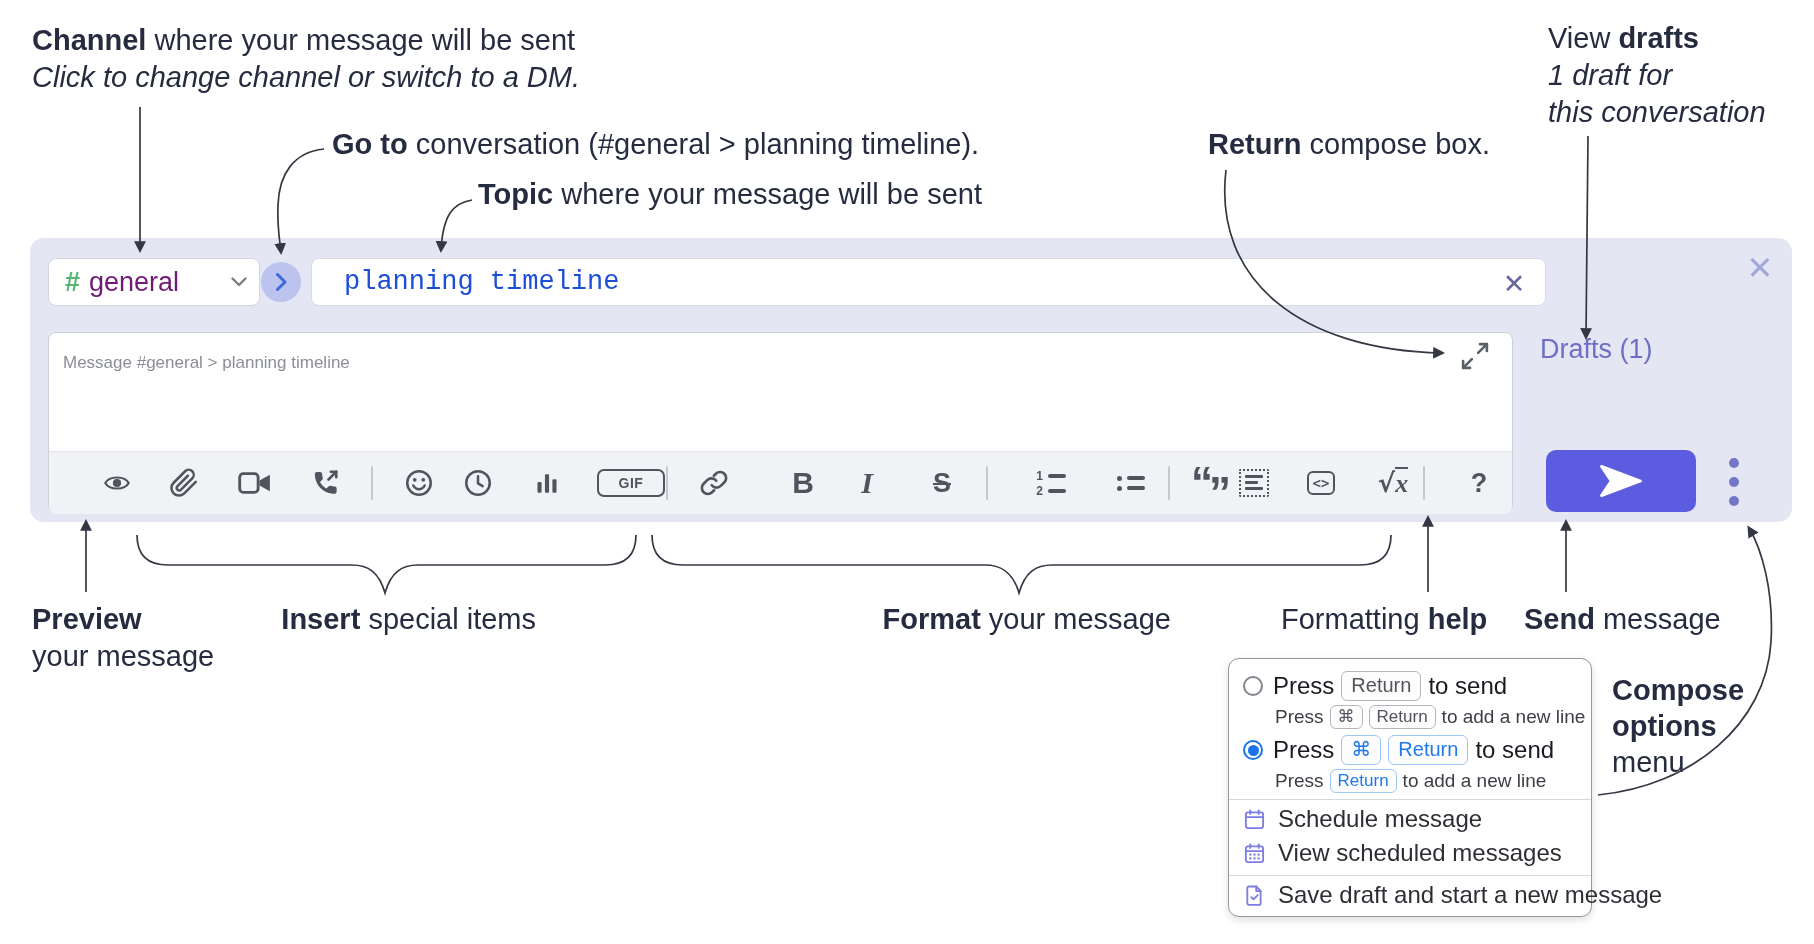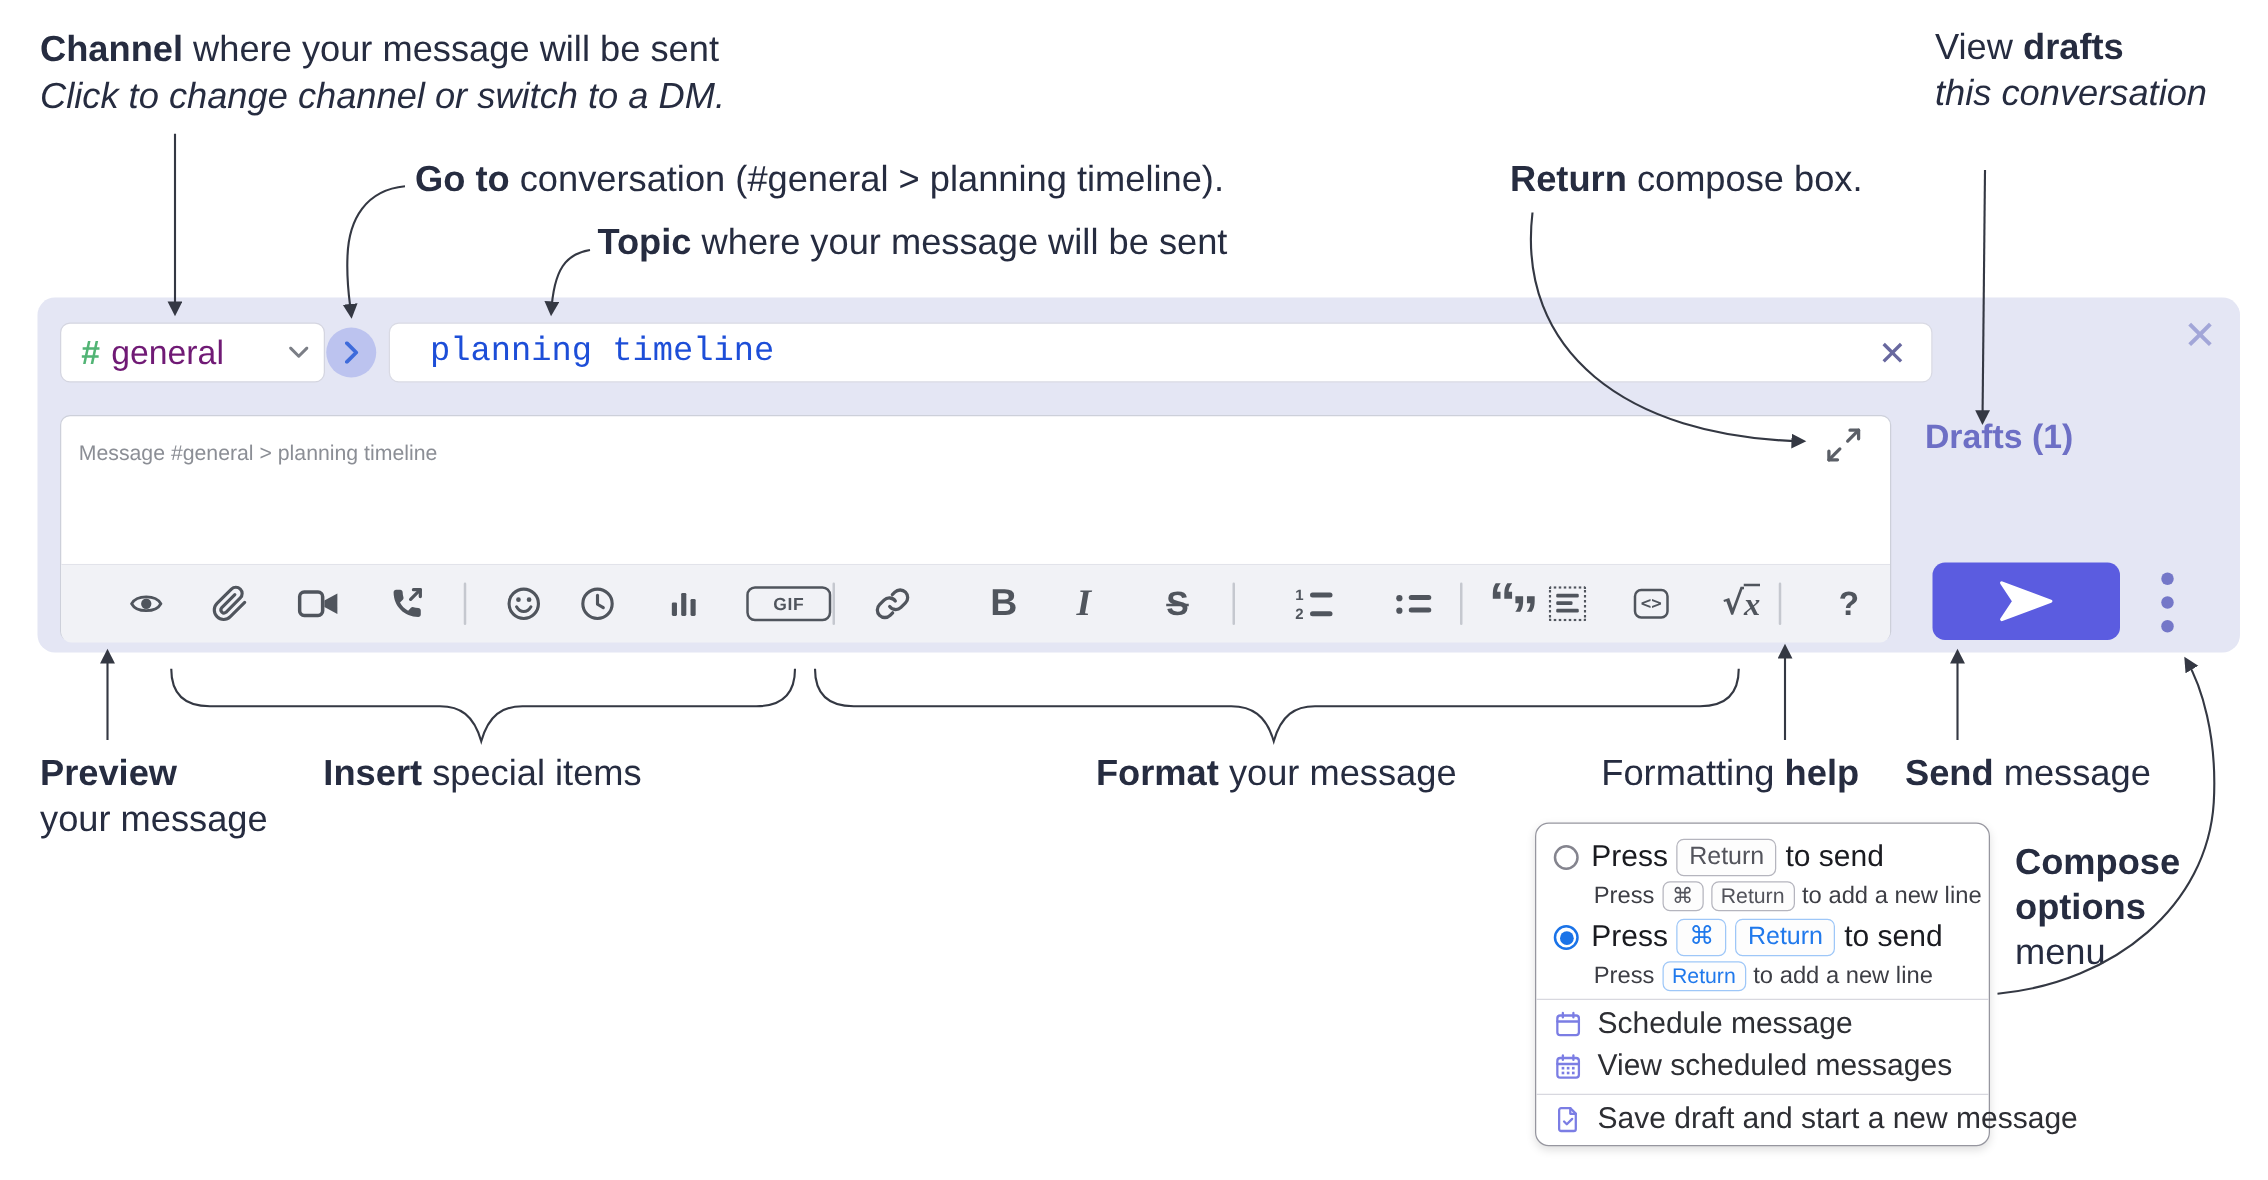--- a/index.html
+++ b/index.html
@@ -2,21 +2,21 @@
 <html><head>
 <meta charset="utf-8">
 <style>
   html,body{margin:0;padding:0;background:#ffffff;}
   #canvas{position:relative;width:1814px;height:944px;background:#fff;overflow:hidden;
           font-family:"Liberation Sans","DejaVu Sans",sans-serif;}
   
   .ann{position:absolute;font-size:29px;line-height:37px;color:#262c40;white-space:nowrap;}
   .ann .bd{font-weight:700;}
   .ann .it{font-style:italic;}
-  .ann.center{text-align:center;}
+  .ann.center{text-align:right;}
   svg.overlay{position:absolute;left:0;top:0;width:1814px;height:944px;pointer-events:none;}
   .sline{stroke:#343843;stroke-width:1.7;fill:none;}
   
   .compose{position:absolute;left:30px;top:238px;width:1762px;height:284px;background:#e4e6f4;border-radius:14px;}
   .pill{position:absolute;left:18px;top:20px;width:212px;height:48px;background:#fff;border:1px solid #d4d5e0;
         border-radius:8px;display:flex;align-items:center;padding:0 12px 0 16px;box-sizing:border-box;gap:9px;cursor:pointer;}
   .pill .hash{font-size:27px;font-weight:700;color:#52b475;}
   .pill .chan{font-size:27px;color:#701a75;flex:1;}
   .gocircle{position:absolute;left:231px;top:24px;width:40px;height:40px;border-radius:50%;background:#bcc3ef;
         display:flex;align-items:center;justify-content:center;cursor:pointer;}
@@ -50,21 +50,21 @@
   .listrow .dot{width:5px;height:5px;border-radius:50%;background:#50555d;}
   .listrow .bar{width:18px;height:4px;border-radius:2px;background:#50555d;}
   .quoteicon{position:relative;width:40px;height:34px;}
   .quoteicon span{position:absolute;font-size:44px;font-weight:700;line-height:30px;}
   .quoteicon .q1{left:0;top:2px;}
   .quoteicon .q2{left:18px;top:12px;}
   .spoilericon{width:26px;height:24px;border:2.2px dotted #50555d;border-radius:2px;position:relative;}
   .spoilericon i{position:absolute;left:4px;height:2.8px;background:#50555d;border-radius:1px;}
   .codeicon{border:2.4px solid #50555d;border-radius:6px;font-size:14px;font-weight:700;padding:2px 4px;
         font-family:"DejaVu Sans Mono",monospace;}
-  .drafts{position:absolute;left:1510px;top:96px;font-size:27px;color:#6d6fc5;cursor:pointer;font-weight:bold;}
+  .drafts{position:absolute;left:1510px;top:96px;font-size:27px;color:#6d6fc5;cursor:pointer;}
   .closex{position:absolute;right:12px;top:10px;width:40px;height:40px;display:flex;align-items:center;justify-content:center;
         color:#a2a6d8;font-size:32px;font-family:"DejaVu Sans",sans-serif;cursor:pointer;}
   .sendbtn{position:absolute;left:1516px;top:212px;width:150px;height:62px;background:#5b5ce0;border:none;border-radius:10px;
         display:flex;align-items:center;justify-content:center;cursor:pointer;}
   .dots{position:absolute;left:1692px;top:216px;width:24px;height:56px;display:flex;flex-direction:column;
         align-items:center;justify-content:center;gap:9px;cursor:pointer;}
   .dots i{width:10px;height:10px;border-radius:50%;background:#7477c8;}
   
   .menu{position:absolute;left:1228px;top:658px;width:364px;height:259px;background:#fff;border:1.5px solid #96969f;
         border-radius:11px;box-shadow:0 3px 8px rgba(0,0,0,.13);box-sizing:border-box;}
@@ -99,20 +99,21 @@
   <div class="ann" style="left:478px;top:176px;">
     <span class="bd">Topic</span><span> where your message will be sent</span>
   </div>
 
   <div class="ann" style="left:1208px;top:126px;">
     <span class="bd">Return</span><span> compose box.</span>
   </div>
 
   <div class="ann" style="left:1548px;top:20px;">
     <div><span>View </span><span class="bd">drafts</span></div>
+    <div class="it">1 draft for</div>
     <div class="it">this conversation</div>
   </div>
 
   <div class="ann" style="left:32px;top:601px;">
     <div class="bd">Preview</div>
     <div>your message</div>
   </div>
 
   <div class="ann center" style="left:236px;top:601px;width:300px;">
     <span class="bd">Insert</span><span> special items</span>

